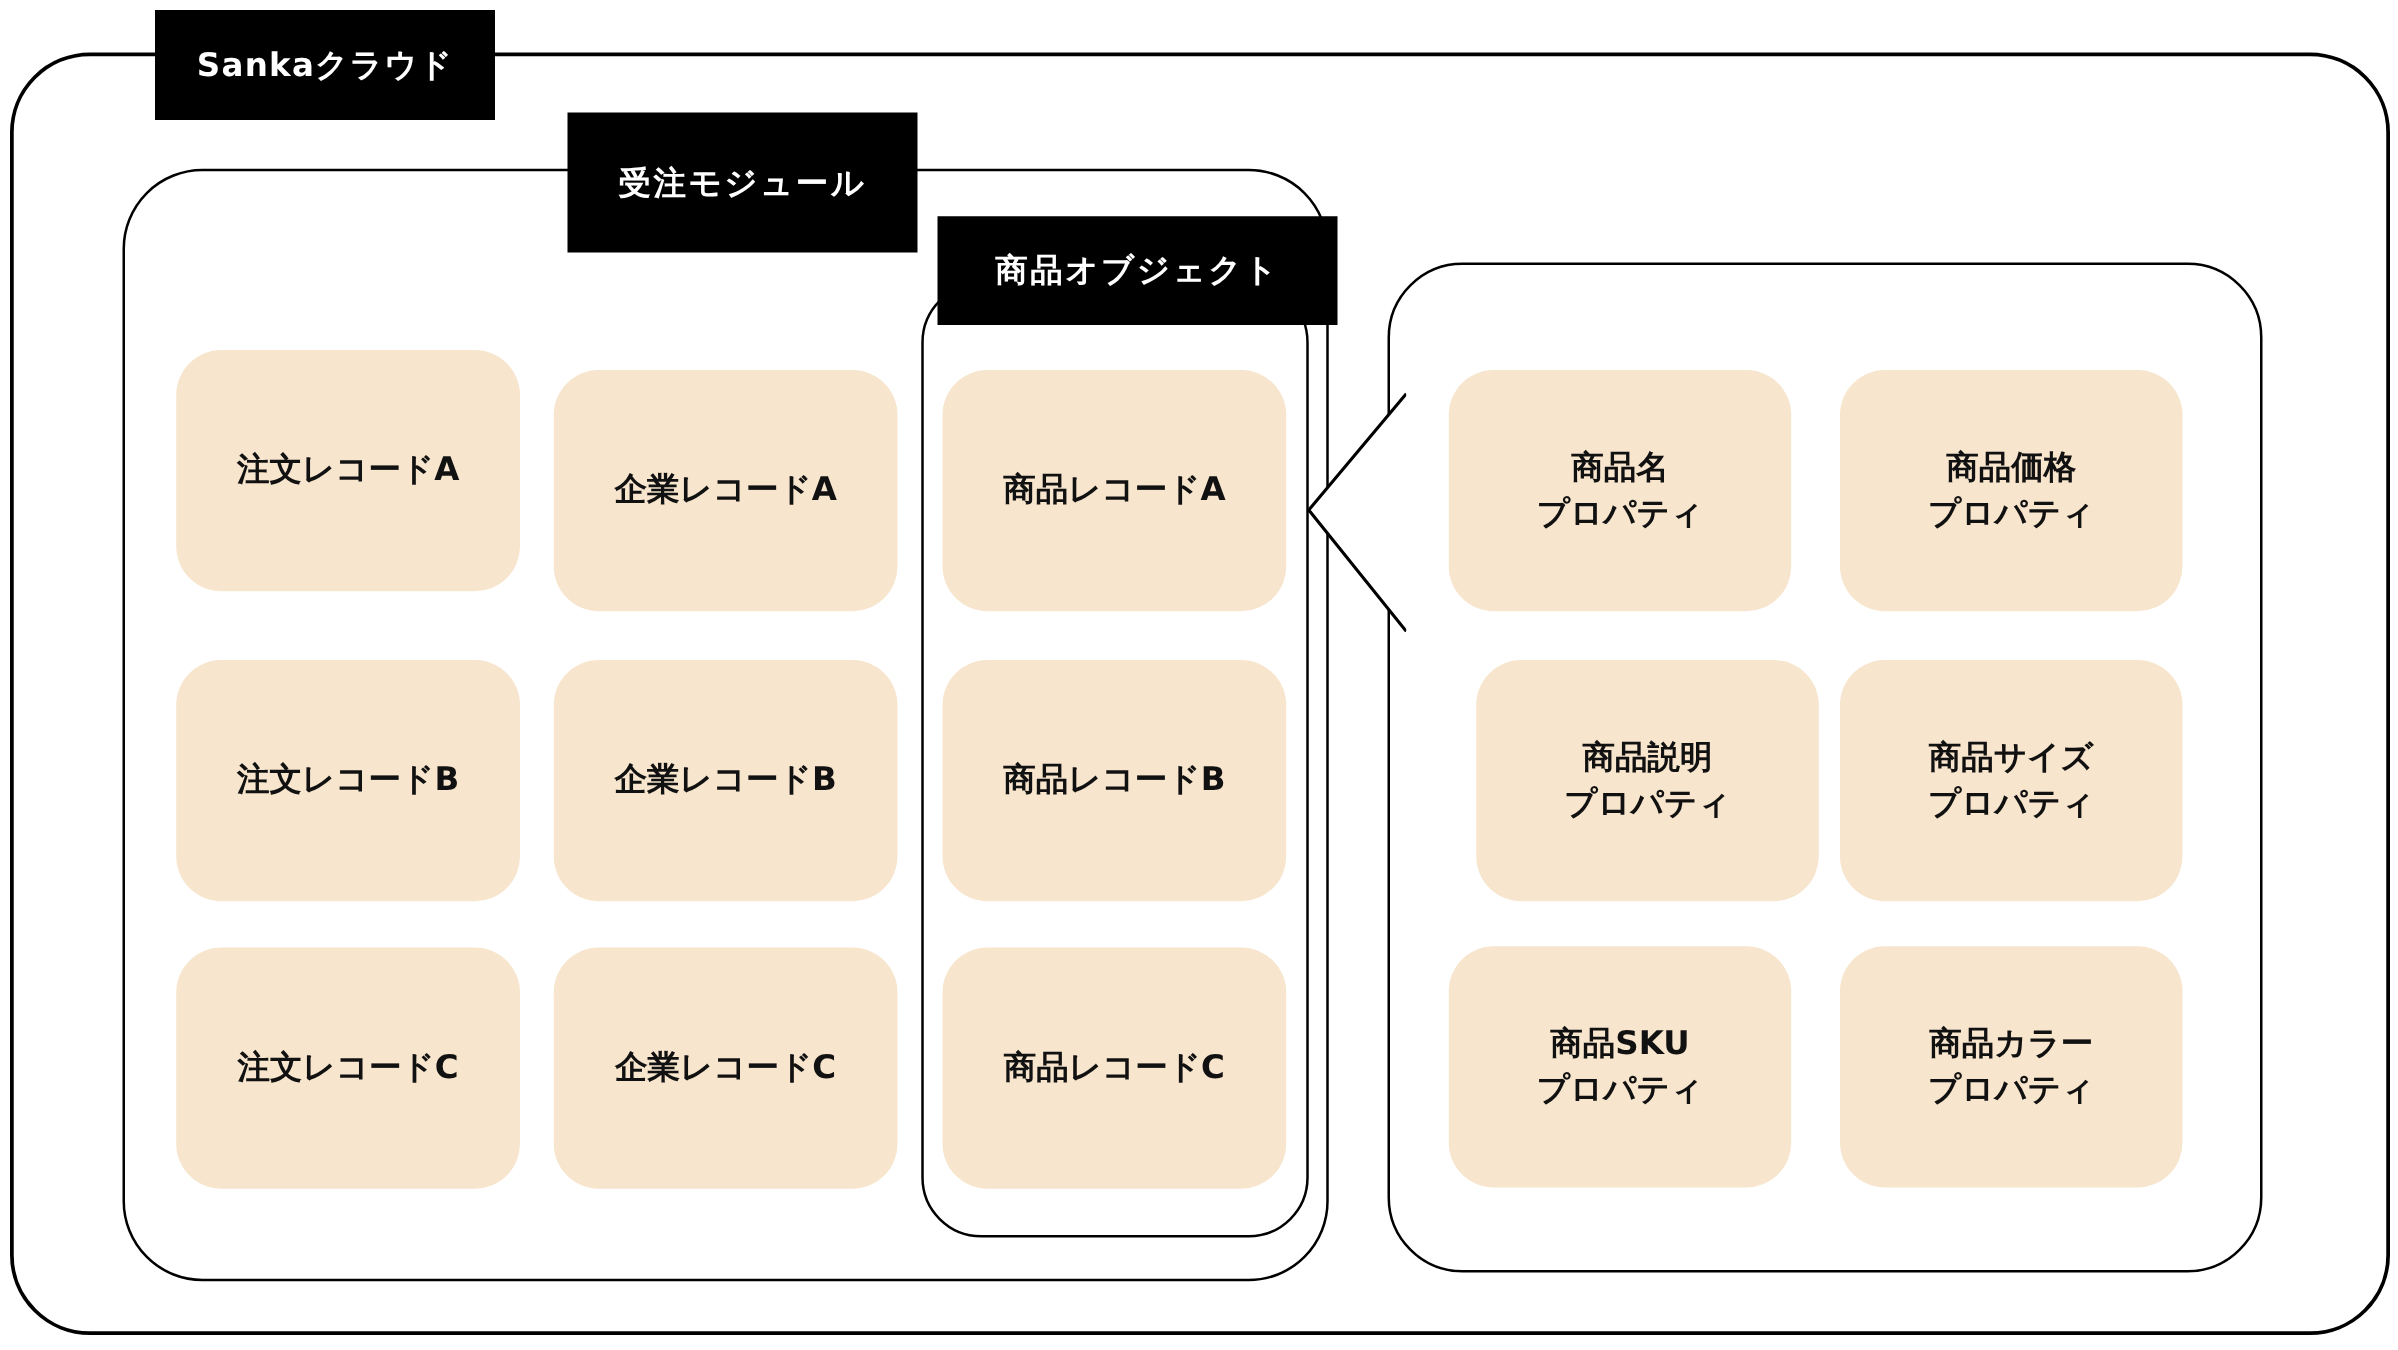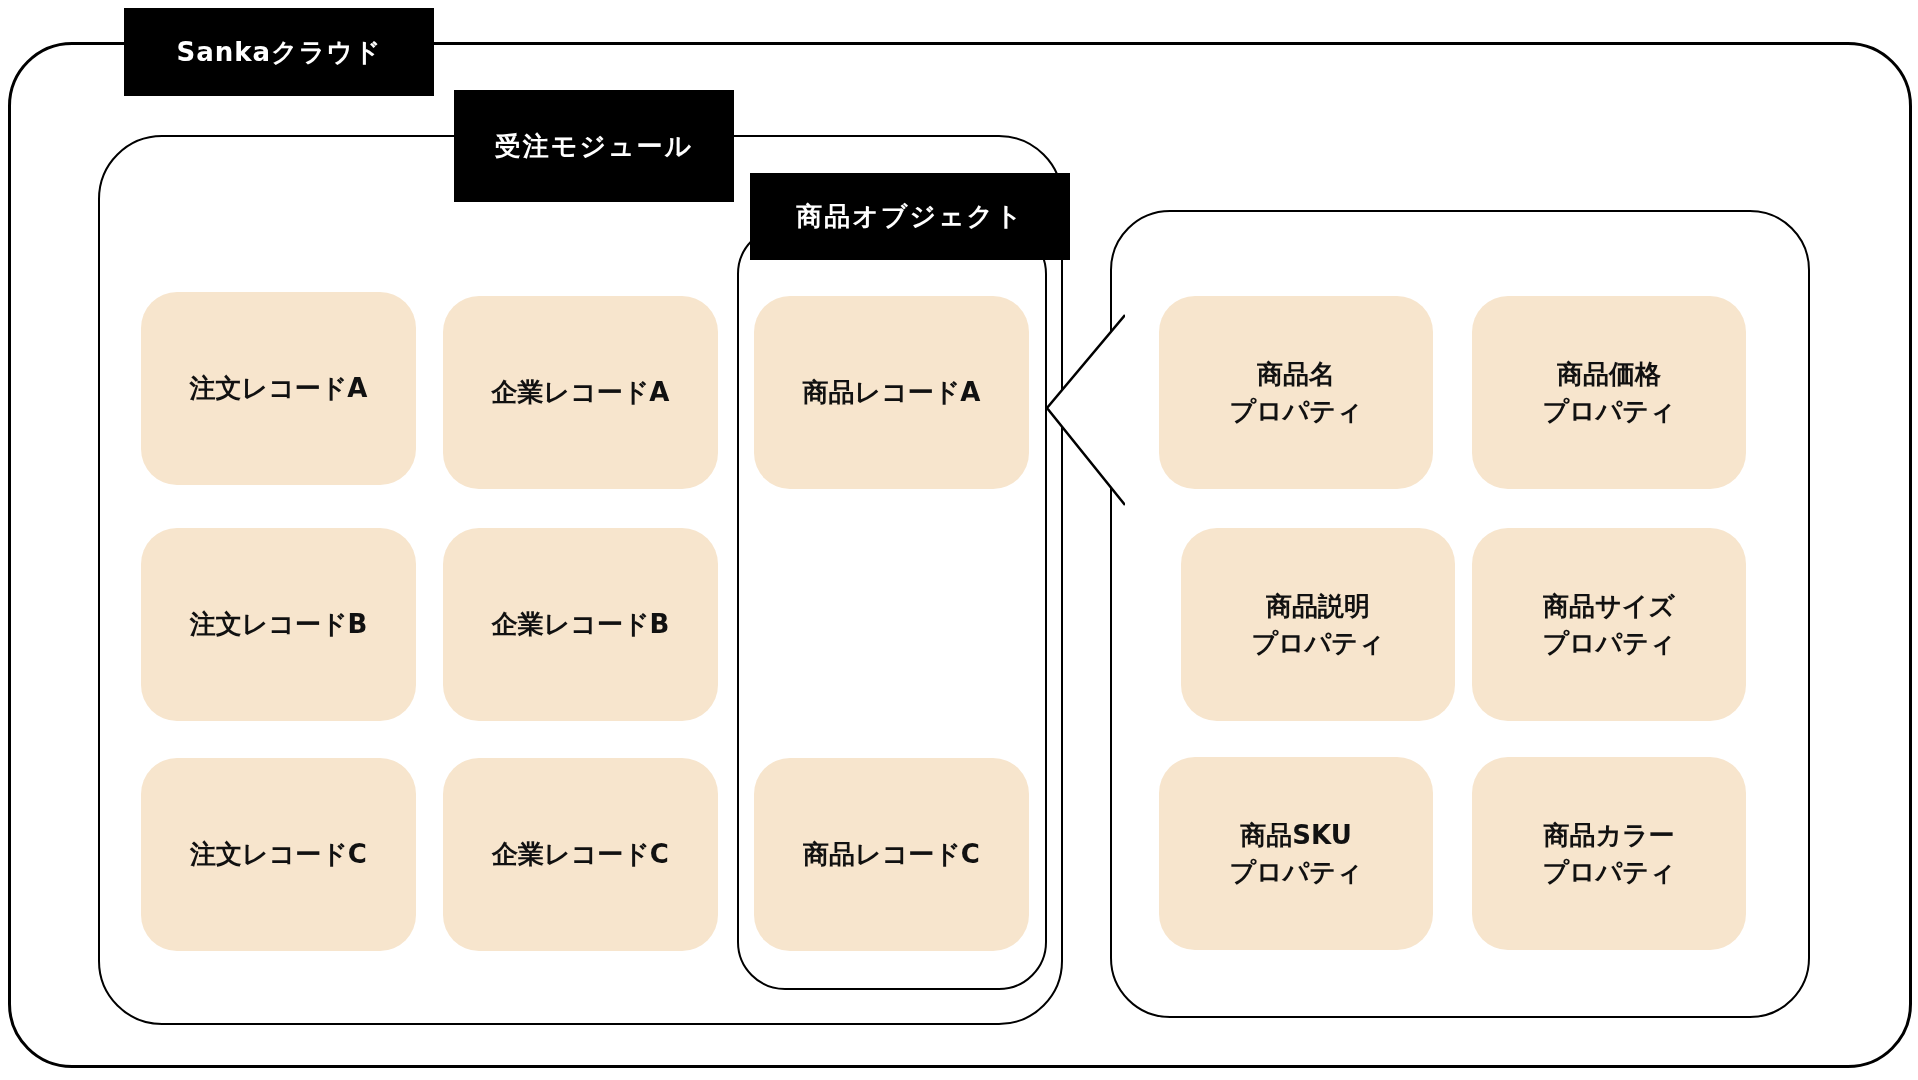--- a/index.html
+++ b/index.html
@@ -29,31 +29,31 @@
 <body>
 
 <div class="stage">
 
   <div class="frame" style="left:8px; top:42px; width:1904px; height:1026px; border-radius:64px; border-width:3px;"></div>
 
   <div class="frame" style="left:98px; top:135px; width:965px; height:890px; border-radius:64px;"></div>
 
   <div class="frame" style="left:737px; top:226px; width:310px; height:764px; border-radius:48px;"></div>
 
-  <div class="tag" style="left:124px; top:8px; width:310px; height:88px; letter-spacing:1px;">
+  <div class="tag" style="left:124px; top:8px; width:272px; height:88px; letter-spacing:1px;">
     <span>Sankaクラウド</span>
   </div>
   <div class="tag" style="left:442px; top:90px; width:280px; height:112px;margin-left:12px;">
     <span>受注モジュール</span>
   </div>
   <div class="tag" style="left:750px; top:173px; width:320px; height:87px;">
     <span>商品オブジェクト</span>
   </div>
 
-  <div class="card" style="left:141px; top:292px;">
+  <div class="card" style="left:141px; top:280px;">
     <span>注文レコードA</span>
   </div>
   <div class="card" style="left:141px; top:528px;">
     <span>注文レコードB</span>
   </div>
   <div class="card" style="left:141px; top:758px;">
     <span>注文レコードC</span>
   </div>
 
   <div class="card" style="left:443px; top:296px;">
@@ -61,20 +61,23 @@
   </div>
   <div class="card" style="left:443px; top:528px;text-align:center;">
     <span>企業レコードB</span>
   </div>
   <div class="card" style="left:443px; top:758px;">
     <span>企業レコードC</span>
   </div>
 
   <div class="card" style="left:754px; top:296px;">
     <span>商品レコードA</span>
+  </div>
+  <div class="card" style="left:754px; top:528px;">
+    <span>商品レコードB</span>
   </div>
   <div class="card" style="left:754px; top:758px;">
     <span>商品レコードC</span>
   </div>
 
   <div class="frame" style="left:1110px; top:210px; width:700px; height:808px; border-radius:60px;"></div>
 
   <svg class="ptr" width="85" height="215" viewBox="0 0 85 215">
     <polygon points="85,15 7,108 85,205" fill="#ffffff" stroke="none"></polygon>
     <polyline points="85,15 7,108 85,205" fill="none" stroke="#000000" stroke-width="2.5"></polyline>

